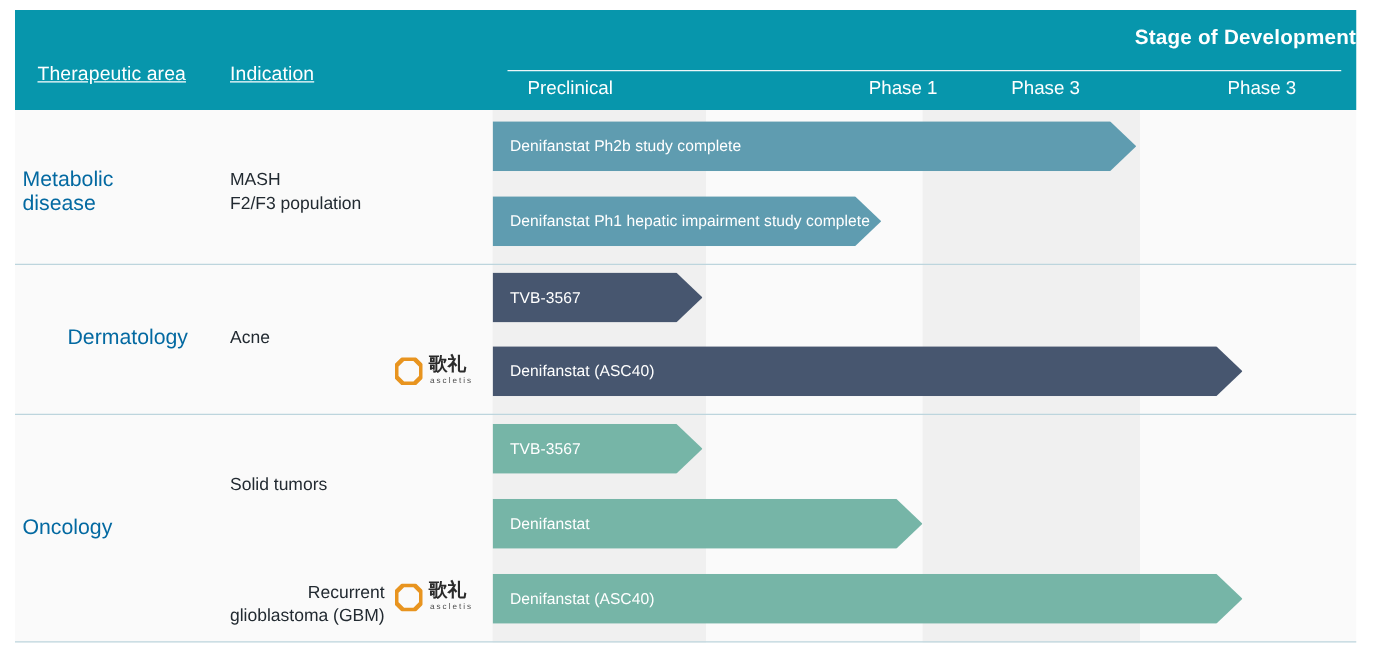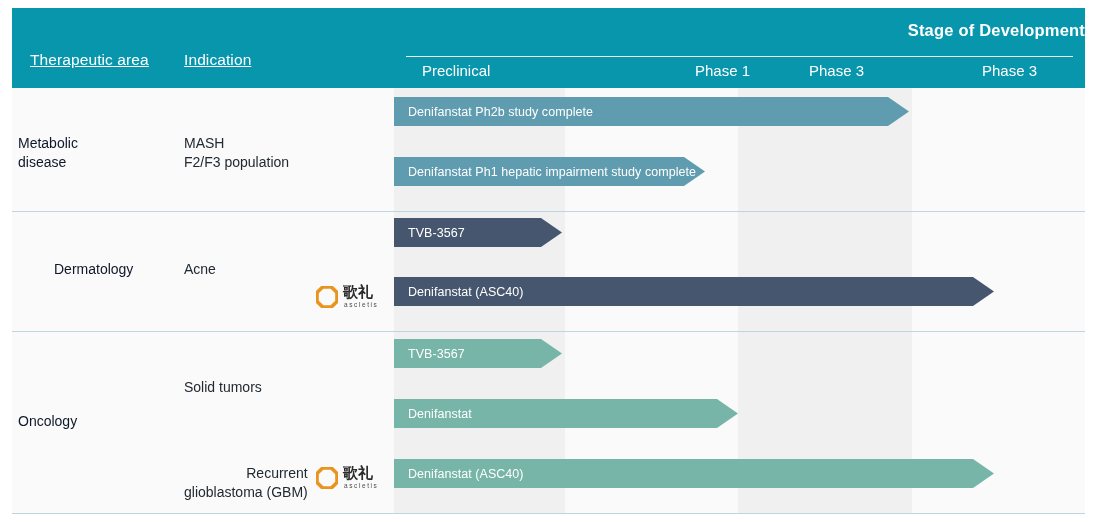--- a/index.html
+++ b/index.html
@@ -105,22 +105,22 @@
   .row-div {
     position: absolute;
     left: 12px;
     width: 1073px;
     height: 1px;
     background: #bdd5dd;
   }
 
   .ta-label {
     position: absolute;
-    color: #0f172a;
-    font-size: 14px;
+    color: #0369a1;
+    font-size: 17px;
     line-height: 19px;
     white-space: pre-line;
   }
   .ind-label {
     position: absolute;
     color: #222a31;
     font-size: 14px;
     line-height: 19px;
     white-space: pre-line;
   }
@@ -153,21 +153,21 @@
     left: 28px;
     top: 18px;
     font-size: 6.5px;
     letter-spacing: 1.6px;
     color: #4a4a4a;
   }
 
   
   .bar {
     position: absolute;
-    height: 29px;
+    height: 40px;
     display: flex;
     align-items: center;
     box-sizing: border-box;
     padding-left: 14px;
   }
   .bar .bar-label {
     color: #ffffff;
     font-size: 12.5px;
     letter-spacing: 0.05px;
     white-space: nowrap;

